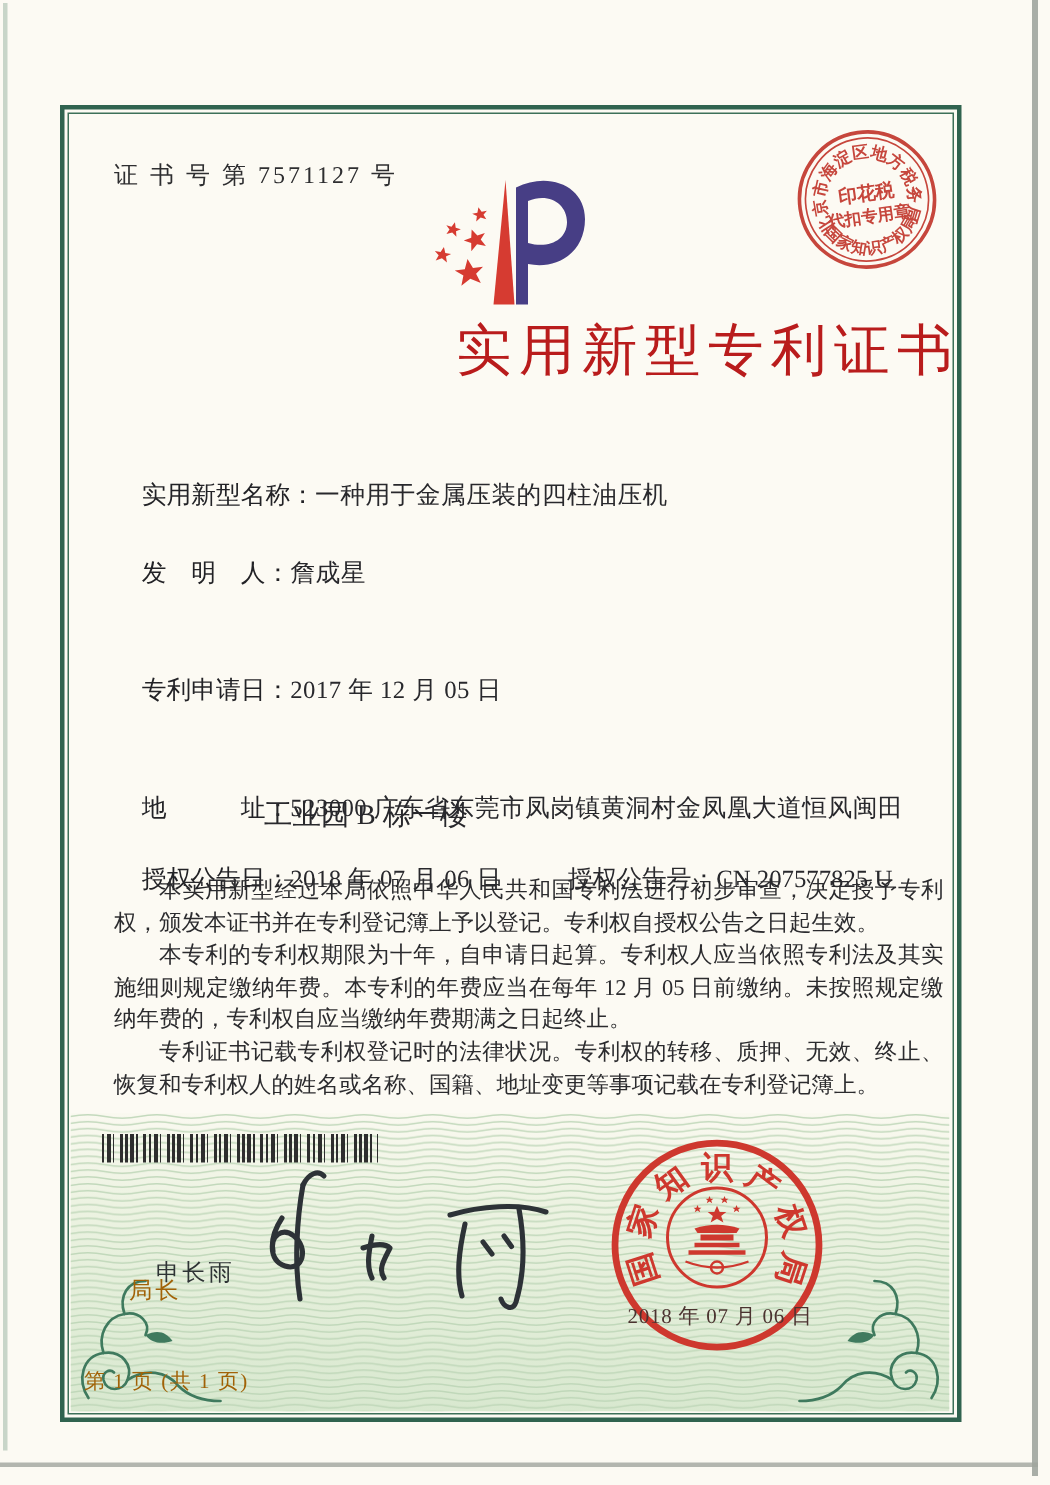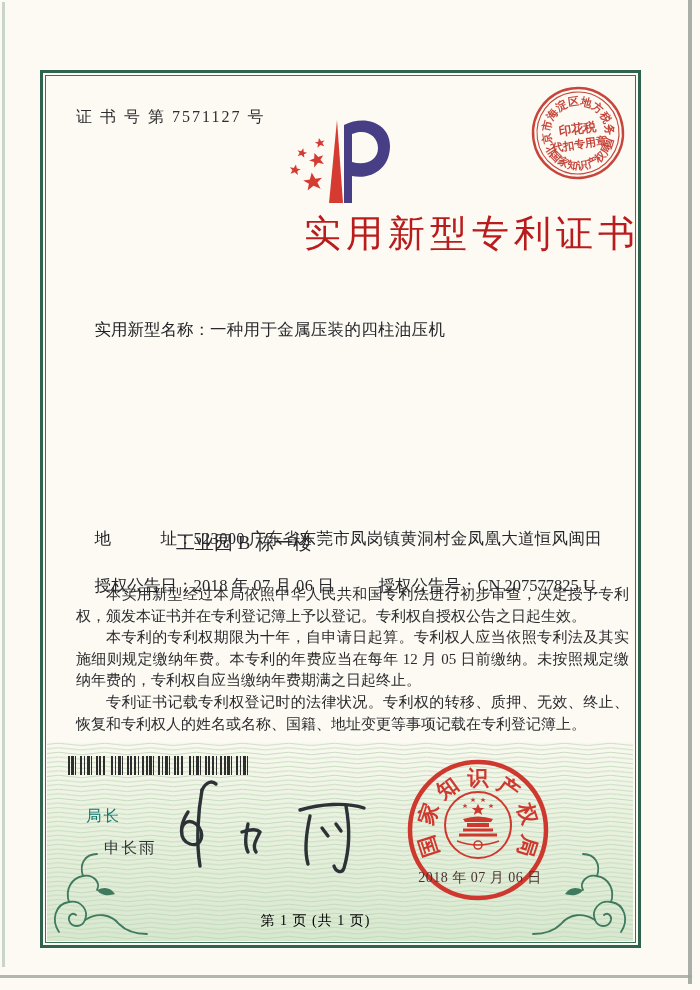--- a/index.html
+++ b/index.html
@@ -23,29 +23,29 @@
   .row .val{letter-spacing:.3px;}
   .addr2{position:absolute;left:176px;top:530px;font-size:19px;color:#28282c;white-space:pre;}
   .grant-no{position:absolute;left:362px;top:555px;font-size:16.5px;color:#28282c;white-space:pre;}
   .paras{position:absolute;left:76px;top:584px;width:553px;text-align:justify;font-size:15px;
          line-height:21.6px;color:#2b2b2e;}
   .paras p{margin:0;text-indent:2em;}
   .barcode{position:absolute;left:68px;top:756px;width:184px;height:19px;
     background:repeating-linear-gradient(90deg,#2e2e2e 0 1.6px,transparent 1.6px 3.4px,
       #2e2e2e 3.4px 6px,transparent 6px 7.4px,#2e2e2e 7.4px 8.2px,transparent 8.2px 12px,
       #2e2e2e 12px 14px,transparent 14px 15.6px);}
-  .sig-title{position:absolute;left:86px;top:806px;font-size:15.5px;letter-spacing:2px;color:#0f766e;
+  .sig-title{position:absolute;left:86px;top:850px;font-size:15.5px;letter-spacing:2px;color:#a16207;
              font-family:"Liberation Sans","DejaVu Sans",sans-serif;}
   .sig-name{position:absolute;left:104px;top:838px;font-size:15.5px;letter-spacing:2px;color:#2e3335;
             font-family:Liberation Sans, sans-serif;}
   .sig-svg{position:absolute;left:150px;top:772px;}
   .seal-svg{position:absolute;left:394px;top:746px;}
   .stamp-svg{position:absolute;left:506px;top:61px;}
   .logo-svg{position:absolute;left:280px;top:112px;}
-  .footer{position:absolute;left:28px;top:912px;width:575px;text-align:center;font-size:14px;color:#000000;
+  .footer{position:absolute;left:56px;top:912px;width:575px;font-size:14px;color:#a16207;
           letter-spacing:1px;}
   
   .seal-chars text{font-size:21px;font-weight:700;fill:#ce382e;text-anchor:middle;
                    font-family:"Liberation Serif","DejaVu Serif",serif;}
   .seal-date{font-size:14px;fill:#4b3330;text-anchor:middle;letter-spacing:.5px;
              font-family:"Liberation Serif","DejaVu Serif",serif;}
   .stamp-top text{font-size:11px;font-weight:700;fill:#c6463c;text-anchor:middle;}
   .stamp-bottom text{font-size:10.5px;font-weight:700;fill:#c6463c;text-anchor:middle;}
   .stamp-center{fill:#c6463c;text-anchor:middle;font-weight:700;}
 </style>
@@ -178,20 +178,26 @@
       <text class="stamp-center" y="0" font-size="12.5">印花税</text>
       <text class="stamp-center" y="15" font-size="11">代扣专用章</text>
     </g>
   </svg>
 
   <div class="title">实用新型专利证书</div>
 
   <div class="row" style="top:299px">
     <span class="lbl">实用新型名称：</span><span class="val">一种用于金属压装的四柱油压机</span>
   </div>
+  <div class="row" style="top:351px">
+    <span class="lbl">发　明　人：</span><span class="val">詹成星</span>
+  </div>
+  <div class="row" style="top:429px">
+    <span class="lbl">专利申请日：</span><span class="val">2017 年 12 月 05 日</span>
+  </div>
   <div class="row" style="top:508px">
     <span class="lbl">地　　　址：</span><span class="val">523000 广东省东莞市凤岗镇黄洞村金凤凰大道恒风闽田</span>
   </div>
   <div class="addr2">工业园 B 栋一楼</div>
   <div class="row" style="top:555px">
     <span class="lbl">授权公告日：</span><span class="val">2018 年 07 月 06 日</span>
   </div>
   <div class="grant-no">
     <span class="lbl">授权公告号：</span><span class="val">CN 207577825 U</span>
   </div>

